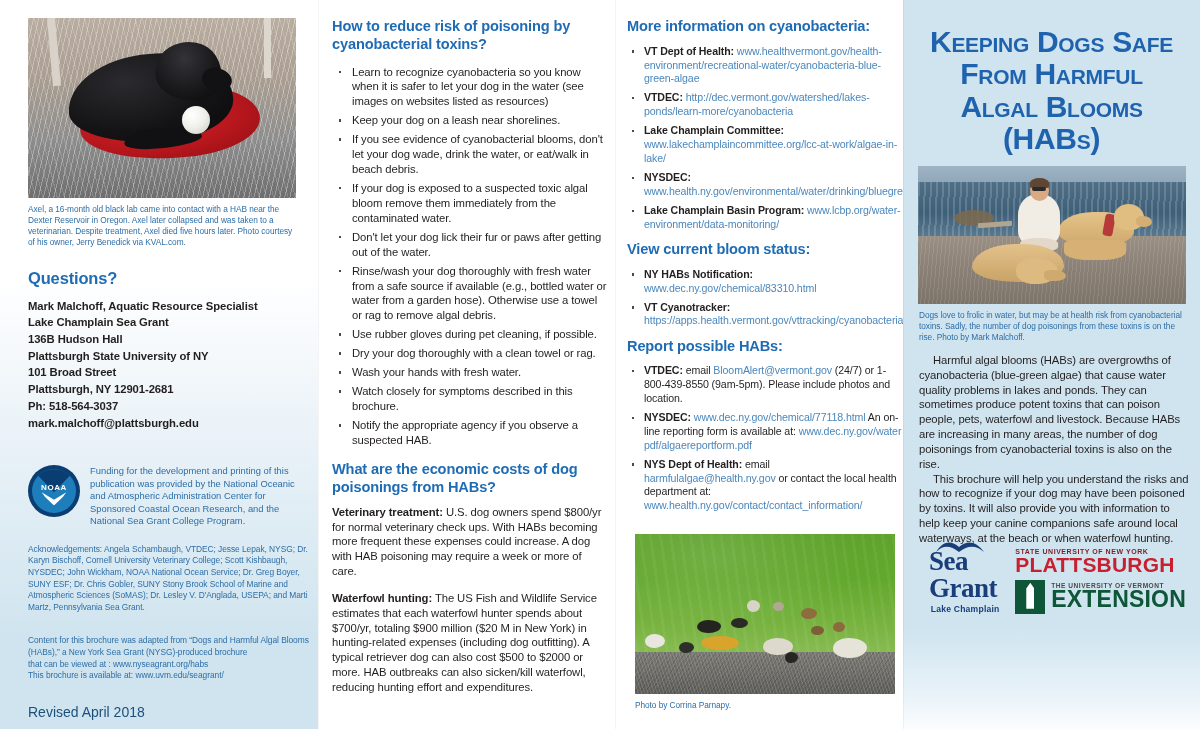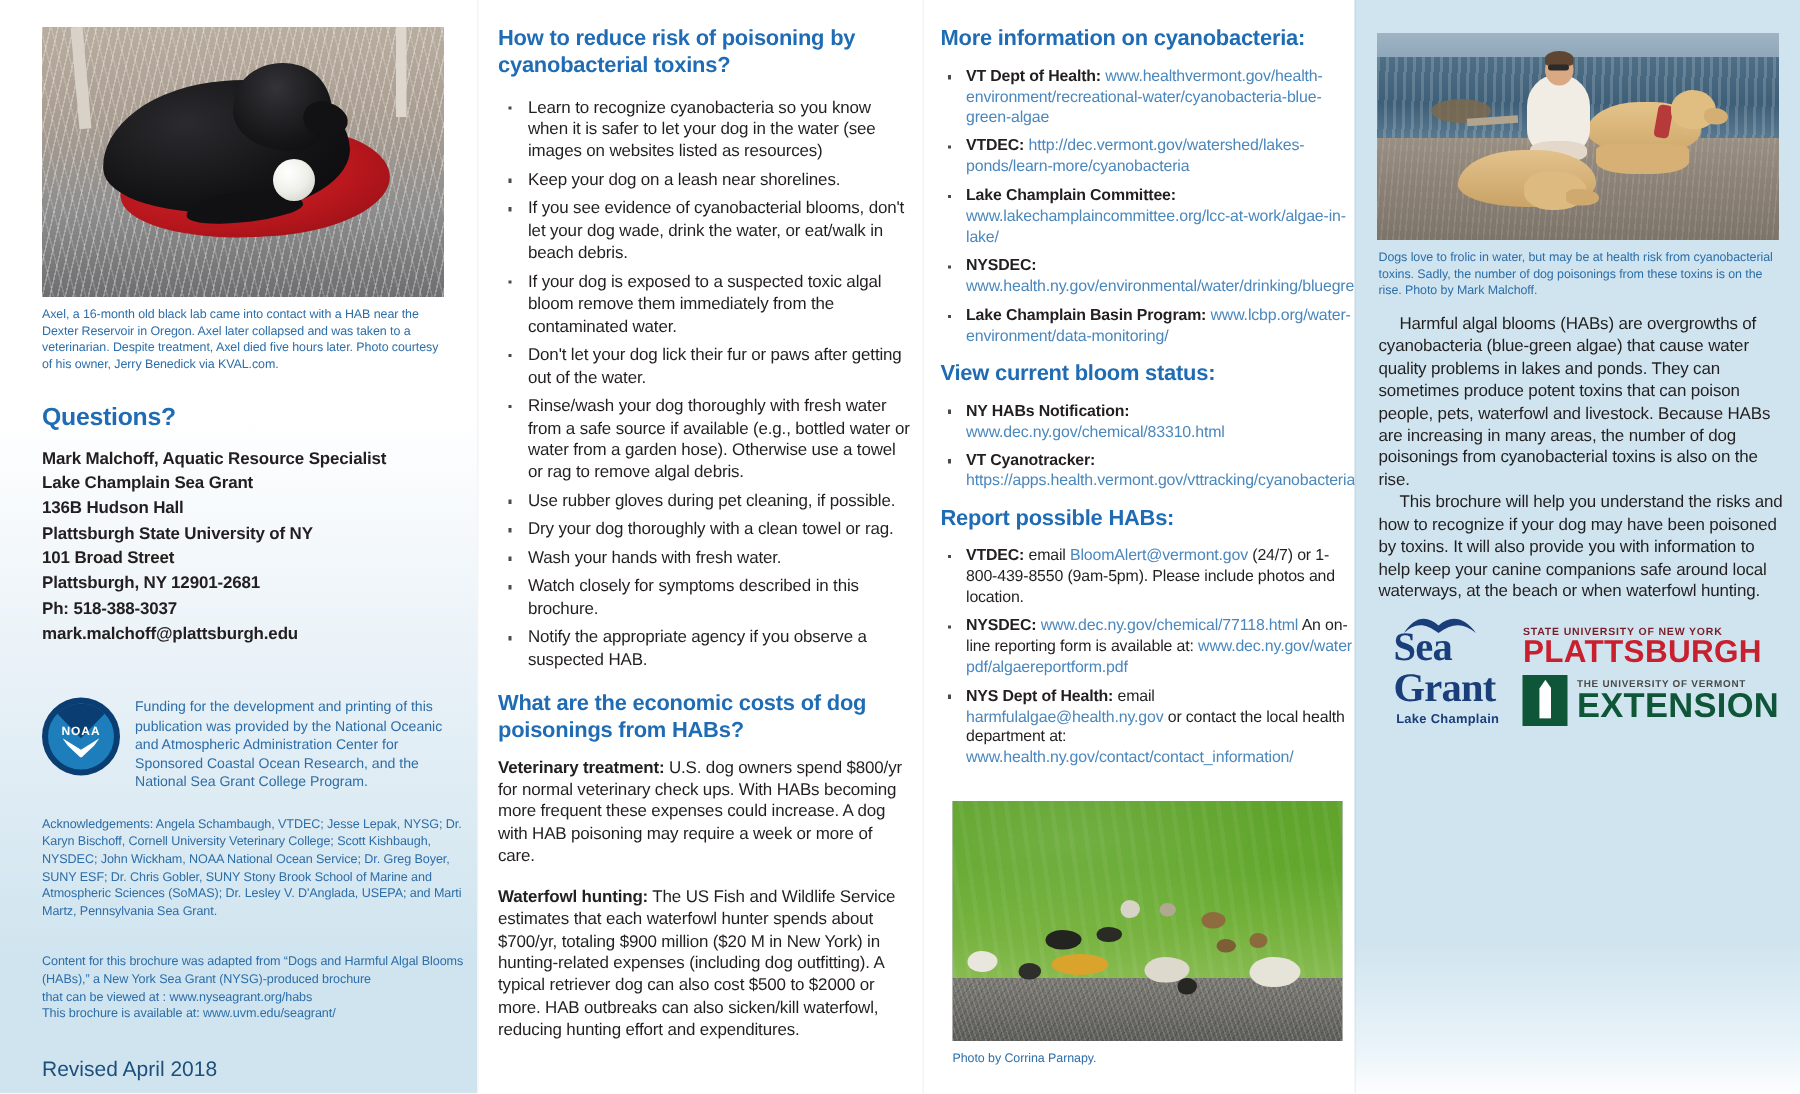--- a/index.html
+++ b/index.html
@@ -214,21 +214,21 @@
     margin-top: 14px;
   }
   #cover-title .ln { display: block; font-size: 30px; font-variant: small-caps; }
   .spacer-16 { height: 16px; }
   .spacer-20 { height: 20px; }
 
   .small-ack { color: #2d6ea8; font-size: 8.4px; line-height: 1.38; letter-spacing: -0.05px; }
   .revised { color: #1d4f7c; font-size: 14px; }
   .fund-text { color: #2d6ea8; font-size: 9.4px; line-height: 1.33; }
   #fund-row { display: flex; gap: 10px; align-items: flex-start; }
-  #logos-row { display: flex; align-items: flex-start; gap: 14px; margin-top: 16px; padding-left: 12px; }
+  #logos-row { display: flex; align-items: flex-start; gap: 14px; margin-top: 2px; padding-left: 12px; }
 </style>
 </head>
 <body>
 
 <div id="brochure">
 
   <div class="panel" id="panel-left">
 
     <div class="photo" id="photo-dog-axel">
       <div class="grass"></div>
@@ -249,21 +249,21 @@
     <div class="h-blue" style="font-size:16.5px; margin-left:6px;">Questions?</div>
 
     <div style="margin:9px 0 0 6px;font-weight:bold;">
       <div class="body-txt" style="line-height:1.48;">
         <div>Mark Malchoff, Aquatic Resource Specialist</div>
         <div>Lake Champlain Sea Grant</div>
         <div>136B Hudson Hall</div>
         <div>Plattsburgh State University of NY</div>
         <div>101 Broad Street</div>
         <div>Plattsburgh, NY 12901-2681</div>
-        <div>Ph: 518-388-3037</div>
+        <div>Ph: 518-564-3037</div>
         <div>mark.malchoff@plattsburgh.edu</div>
       </div>
     </div>
 
     <div style="height:34px;"></div>
 
     <div id="fund-row" style="margin-left:6px; width:282px;">
       <div id="noaa-logo">
         <div class="inner">
           <div class="tri"></div>
@@ -382,20 +382,26 @@
       <div class="rock r12"></div>
       <div class="rock r13"></div>
     </div>
 
     <div class="cap-blue" style="margin:6px 0 0 8px;">Photo by Corrina Parnapy.</div>
   </div>
 
   <div class="panel" id="panel-right">
     <div class="fold" style="left:0;"></div>
 
+    <div id="cover-title">
+      <span class="ln">Keeping Dogs Safe</span>
+      <span class="ln">From Harmful</span>
+      <span class="ln">Algal Blooms</span>
+      <span class="ln">(HABs)</span>
+    </div>
 
     <div style="height:10px;"></div>
 
     <div class="photo" id="photo-beach-dogs">
       <div class="sky"></div>
       <div class="lake"></div>
       <div class="sand"></div>
       <div class="seaweed"></div>
       <div class="plank"></div>
       <div class="dog-std-body"></div>

